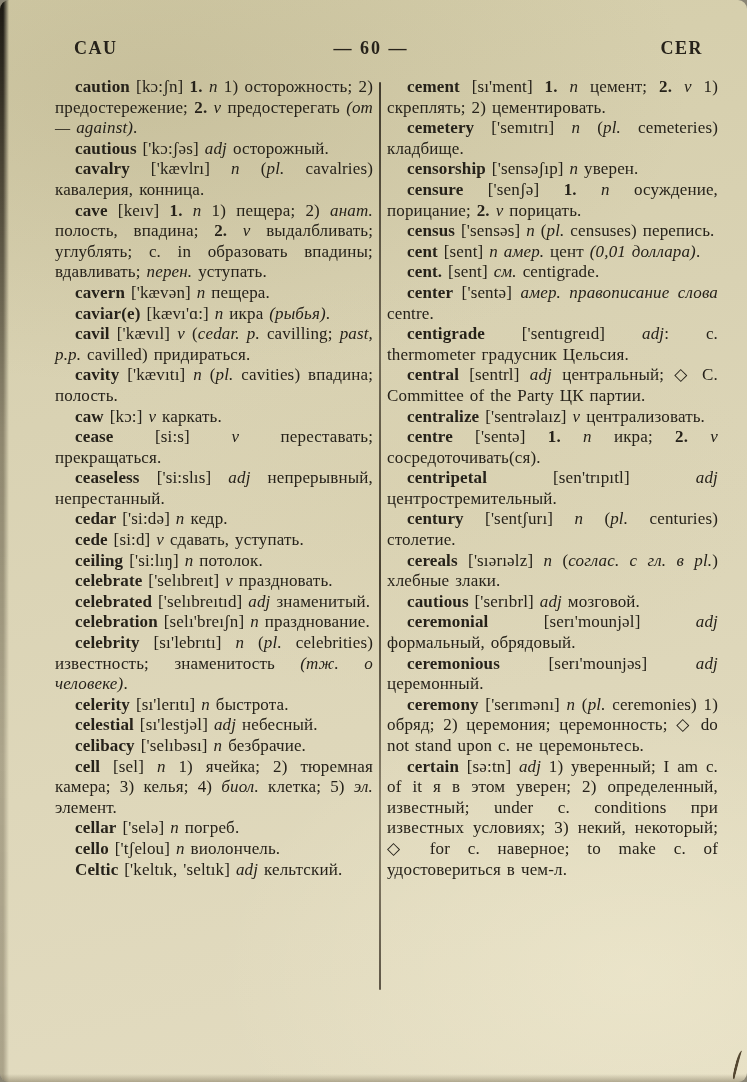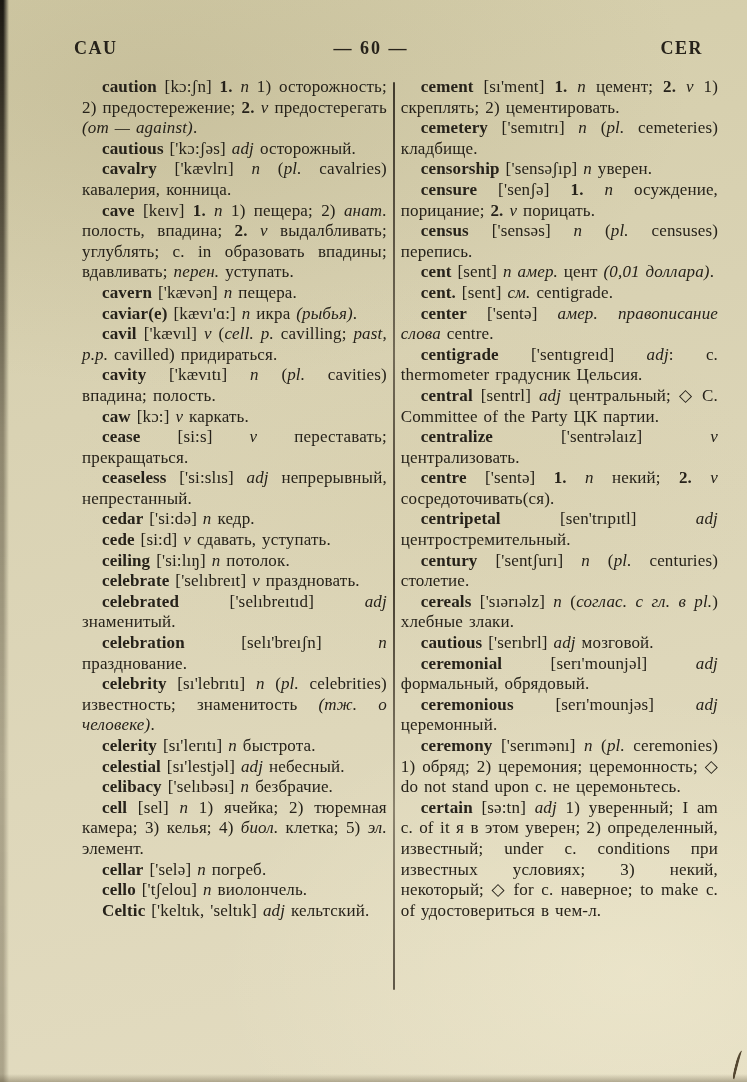--- a/index.html
+++ b/index.html
@@ -8,20 +8,21 @@
     width:747px;height:1082px;
     margin:0;
     overflow:hidden;
     background:
       radial-gradient(ellipse 900px 500px at 20% 8%, rgba(160,150,110,0.25), rgba(0,0,0,0) 60%),
       radial-gradient(ellipse 600px 400px at 85% 90%, rgba(255,250,225,0.30), rgba(0,0,0,0) 70%),
       radial-gradient(ellipse 500px 300px at 55% 45%, rgba(210,200,160,0.20), rgba(0,0,0,0) 70%),
       linear-gradient(168deg,#d4cda9 0%, #d9d2b3 35%, #ded7ba 65%, #e3dcc1 100%);
     font-family:"Liberation Serif","DejaVu Serif",serif;
     color:#26221a;
+    border-radius:9px;
   }
   .scan-edge-left{
     position:absolute;left:0;top:0;width:9px;height:100%;
     background:linear-gradient(to bottom,
       rgba(12,10,6,0.92) 0%, rgba(25,20,12,0.75) 14%,
       rgba(50,42,26,0.45) 40%, rgba(60,52,34,0.30) 70%, rgba(70,60,40,0.35) 100%);
     -webkit-mask-image:linear-gradient(to right,#000 35%,transparent 100%);
     mask-image:linear-gradient(to right,#000 35%,transparent 100%);
   }
   .scan-edge-bottom{
@@ -40,21 +41,21 @@
     font-weight:bold;font-size:18px;letter-spacing:1.5px;
   }
   .page-header .hcell{white-space:nowrap;}
   .page-header .hl{padding-left:12px;}
   .page-header .hc{letter-spacing:2px;transform:translateX(-18px);}
   .columns{
     position:absolute;top:77px;left:55px;width:663px;
     display:flex;
   }
   .col{font-size:17px;line-height:20.6px;}
-  .col-left{width:318px;margin-left:27px;}
+  .col-left{width:318px;}
   .col-right{width:331px;}
   .column-divider{
     width:2px;height:908px;margin:5px 6px 0 6px;
     background:linear-gradient(to bottom,
       rgba(40,34,24,0.85) 0%, rgba(60,52,38,0.65) 30%,
       rgba(45,38,26,0.85) 55%, rgba(70,60,44,0.55) 80%, rgba(50,42,30,0.75) 100%);
     border-radius:1px;
   }
   .entry{
     margin:0;
@@ -82,21 +83,21 @@
   </div>
 
   <div class="columns">
     <div class="col col-left">
         <p class="entry"><span class="seg-b">caution</span><span class="seg-n"> [kɔ:ʃn] </span><span class="seg-b">1. </span><span class="seg-i">n</span><span class="seg-n"> 1) осторожность; 2) предостережение; </span><span class="seg-b">2. </span><span class="seg-i">v</span><span class="seg-n"> предостерегать </span><span class="seg-i">(от — against)</span><span class="seg-n">.</span></p>
         <p class="entry"><span class="seg-b">cautious</span><span class="seg-n"> ['kɔ:ʃəs] </span><span class="seg-i">adj</span><span class="seg-n"> осторожный.</span></p>
         <p class="entry"><span class="seg-b">cavalry</span><span class="seg-n"> ['kævlrı] </span><span class="seg-i">n</span><span class="seg-n"> (</span><span class="seg-i">pl.</span><span class="seg-n"> cavalries) кавалерия, конница.</span></p>
         <p class="entry"><span class="seg-b">cave</span><span class="seg-n"> [keıv] </span><span class="seg-b">1. </span><span class="seg-i">n</span><span class="seg-n"> 1) пещера; 2) </span><span class="seg-i">анат.</span><span class="seg-n"> полость, впадина; </span><span class="seg-b">2. </span><span class="seg-i">v</span><span class="seg-n"> выдалбливать; углублять; c. in образовать впадины; вдавливать; </span><span class="seg-i">перен.</span><span class="seg-n"> уступать.</span></p>
         <p class="entry"><span class="seg-b">cavern</span><span class="seg-n"> ['kævən] </span><span class="seg-i">n</span><span class="seg-n"> пещера.</span></p>
         <p class="entry"><span class="seg-b">caviar(e)</span><span class="seg-n"> [kævı'ɑ:] </span><span class="seg-i">n</span><span class="seg-n"> икра </span><span class="seg-i">(рыбья)</span><span class="seg-n">.</span></p>
-        <p class="entry"><span class="seg-b">cavil</span><span class="seg-n"> ['kævıl] </span><span class="seg-i">v</span><span class="seg-n"> (</span><span class="seg-i">cell. p.</span><span class="seg-n"> cavilling; </span><span class="seg-i">past, p.p.</span><span class="seg-n"> cavilled) придираться.</span></p>
+        <p class="entry"><span class="seg-b">cavil</span><span class="seg-n"> ['kævıl] </span><span class="seg-i">v</span><span class="seg-n"> (</span><span class="seg-i">cedar. p.</span><span class="seg-n"> cavilling; </span><span class="seg-i">past, p.p.</span><span class="seg-n"> cavilled) придираться.</span></p>
         <p class="entry"><span class="seg-b">cavity</span><span class="seg-n"> ['kævıtı] </span><span class="seg-i">n</span><span class="seg-n"> (</span><span class="seg-i">pl.</span><span class="seg-n"> cavities) впадина; полость.</span></p>
         <p class="entry"><span class="seg-b">caw</span><span class="seg-n"> [kɔ:] </span><span class="seg-i">v</span><span class="seg-n"> каркать.</span></p>
         <p class="entry"><span class="seg-b">cease</span><span class="seg-n"> [si:s] </span><span class="seg-i">v</span><span class="seg-n"> переставать; прекращаться.</span></p>
         <p class="entry"><span class="seg-b">ceaseless</span><span class="seg-n"> ['si:slıs] </span><span class="seg-i">adj</span><span class="seg-n"> непрерывный, непрестанный.</span></p>
         <p class="entry"><span class="seg-b">cedar</span><span class="seg-n"> ['si:də] </span><span class="seg-i">n</span><span class="seg-n"> кедр.</span></p>
         <p class="entry"><span class="seg-b">cede</span><span class="seg-n"> [si:d] </span><span class="seg-i">v</span><span class="seg-n"> сдавать, уступать.</span></p>
         <p class="entry"><span class="seg-b">ceiling</span><span class="seg-n"> ['si:lıŋ] </span><span class="seg-i">n</span><span class="seg-n"> потолок.</span></p>
         <p class="entry"><span class="seg-b">celebrate</span><span class="seg-n"> ['selıbreıt] </span><span class="seg-i">v</span><span class="seg-n"> праздновать.</span></p>
         <p class="entry"><span class="seg-b">celebrated</span><span class="seg-n"> ['selıbreıtıd] </span><span class="seg-i">adj</span><span class="seg-n"> знаменитый.</span></p>
         <p class="entry"><span class="seg-b">celebration</span><span class="seg-n"> [selı'breıʃn] </span><span class="seg-i">n</span><span class="seg-n"> празднование.</span></p>
@@ -115,21 +116,21 @@
         <p class="entry"><span class="seg-b">cemetery</span><span class="seg-n"> ['semıtrı] </span><span class="seg-i">n</span><span class="seg-n"> (</span><span class="seg-i">pl.</span><span class="seg-n"> cemeteries) кладбище.</span></p>
         <p class="entry"><span class="seg-b">censorship</span><span class="seg-n"> ['sensəʃıp] </span><span class="seg-i">n</span><span class="seg-n"> уверен.</span></p>
         <p class="entry"><span class="seg-b">censure</span><span class="seg-n"> ['senʃə] </span><span class="seg-b">1. </span><span class="seg-i">n</span><span class="seg-n"> осуждение, порицание; </span><span class="seg-b">2. </span><span class="seg-i">v</span><span class="seg-n"> порицать.</span></p>
         <p class="entry"><span class="seg-b">census</span><span class="seg-n"> ['sensəs] </span><span class="seg-i">n</span><span class="seg-n"> (</span><span class="seg-i">pl.</span><span class="seg-n"> censuses) перепись.</span></p>
         <p class="entry"><span class="seg-b">cent</span><span class="seg-n"> [sent] </span><span class="seg-i">n</span><span class="seg-n"> </span><span class="seg-i">амер.</span><span class="seg-n"> цент </span><span class="seg-i">(0,01 доллара)</span><span class="seg-n">.</span></p>
         <p class="entry"><span class="seg-b">cent.</span><span class="seg-n"> [sent] </span><span class="seg-i">см.</span><span class="seg-n"> centigrade.</span></p>
         <p class="entry"><span class="seg-b">center</span><span class="seg-n"> ['sentə] </span><span class="seg-i">амер. правописание слова</span><span class="seg-n"> centre.</span></p>
         <p class="entry"><span class="seg-b">centigrade</span><span class="seg-n"> ['sentıgreıd] </span><span class="seg-i">adj</span><span class="seg-n">: c. thermometer градусник Цельсия.</span></p>
         <p class="entry"><span class="seg-b">central</span><span class="seg-n"> [sentrl] </span><span class="seg-i">adj</span><span class="seg-n"> центральный; ◇ C. Committee of the Party ЦК партии.</span></p>
         <p class="entry"><span class="seg-b">centralize</span><span class="seg-n"> ['sentrəlaız] </span><span class="seg-i">v</span><span class="seg-n"> централизовать.</span></p>
-        <p class="entry"><span class="seg-b">centre</span><span class="seg-n"> ['sentə] </span><span class="seg-b">1. </span><span class="seg-i">n</span><span class="seg-n"> некий; </span><span class="seg-b">2. </span><span class="seg-i">v</span><span class="seg-n"> сосредоточивать(ся).</span></p>
+        <p class="entry"><span class="seg-b">centre</span><span class="seg-n"> ['sentə] </span><span class="seg-b">1. </span><span class="seg-i">n</span><span class="seg-n"> икра; </span><span class="seg-b">2. </span><span class="seg-i">v</span><span class="seg-n"> сосредоточивать(ся).</span></p>
         <p class="entry"><span class="seg-b">centripetal</span><span class="seg-n"> [sen'trıpıtl] </span><span class="seg-i">adj</span><span class="seg-n"> центростремительный.</span></p>
         <p class="entry"><span class="seg-b">century</span><span class="seg-n"> ['sentʃurı] </span><span class="seg-i">n</span><span class="seg-n"> (</span><span class="seg-i">pl.</span><span class="seg-n"> centuries) столетие.</span></p>
         <p class="entry"><span class="seg-b">cereals</span><span class="seg-n"> ['sıərıəlz] </span><span class="seg-i">n</span><span class="seg-n"> (</span><span class="seg-i">соглас. с гл. в pl.</span><span class="seg-n">) хлебные злаки.</span></p>
         <p class="entry"><span class="seg-b">cautious</span><span class="seg-n"> ['serıbrl] </span><span class="seg-i">adj</span><span class="seg-n"> мозговой.</span></p>
         <p class="entry"><span class="seg-b">ceremonial</span><span class="seg-n"> [serı'mounjəl] </span><span class="seg-i">adj</span><span class="seg-n"> формальный, обрядовый.</span></p>
         <p class="entry"><span class="seg-b">ceremonious</span><span class="seg-n"> [serı'mounjəs] </span><span class="seg-i">adj</span><span class="seg-n"> церемонный.</span></p>
         <p class="entry"><span class="seg-b">ceremony</span><span class="seg-n"> ['serımənı] </span><span class="seg-i">n</span><span class="seg-n"> (</span><span class="seg-i">pl.</span><span class="seg-n"> ceremonies) 1) обряд; 2) церемония; церемонность; ◇ do not stand upon c. не церемоньтесь.</span></p>
         <p class="entry"><span class="seg-b">certain</span><span class="seg-n"> [sə:tn] </span><span class="seg-i">adj</span><span class="seg-n"> 1) уверенный; I am c. of it я в этом уверен; 2) определенный, известный; under c. conditions при известных условиях; 3) некий, некоторый; ◇ for c. наверное; to make c. of удостовериться в чем-л.</span></p>
       </div>
   </div>

